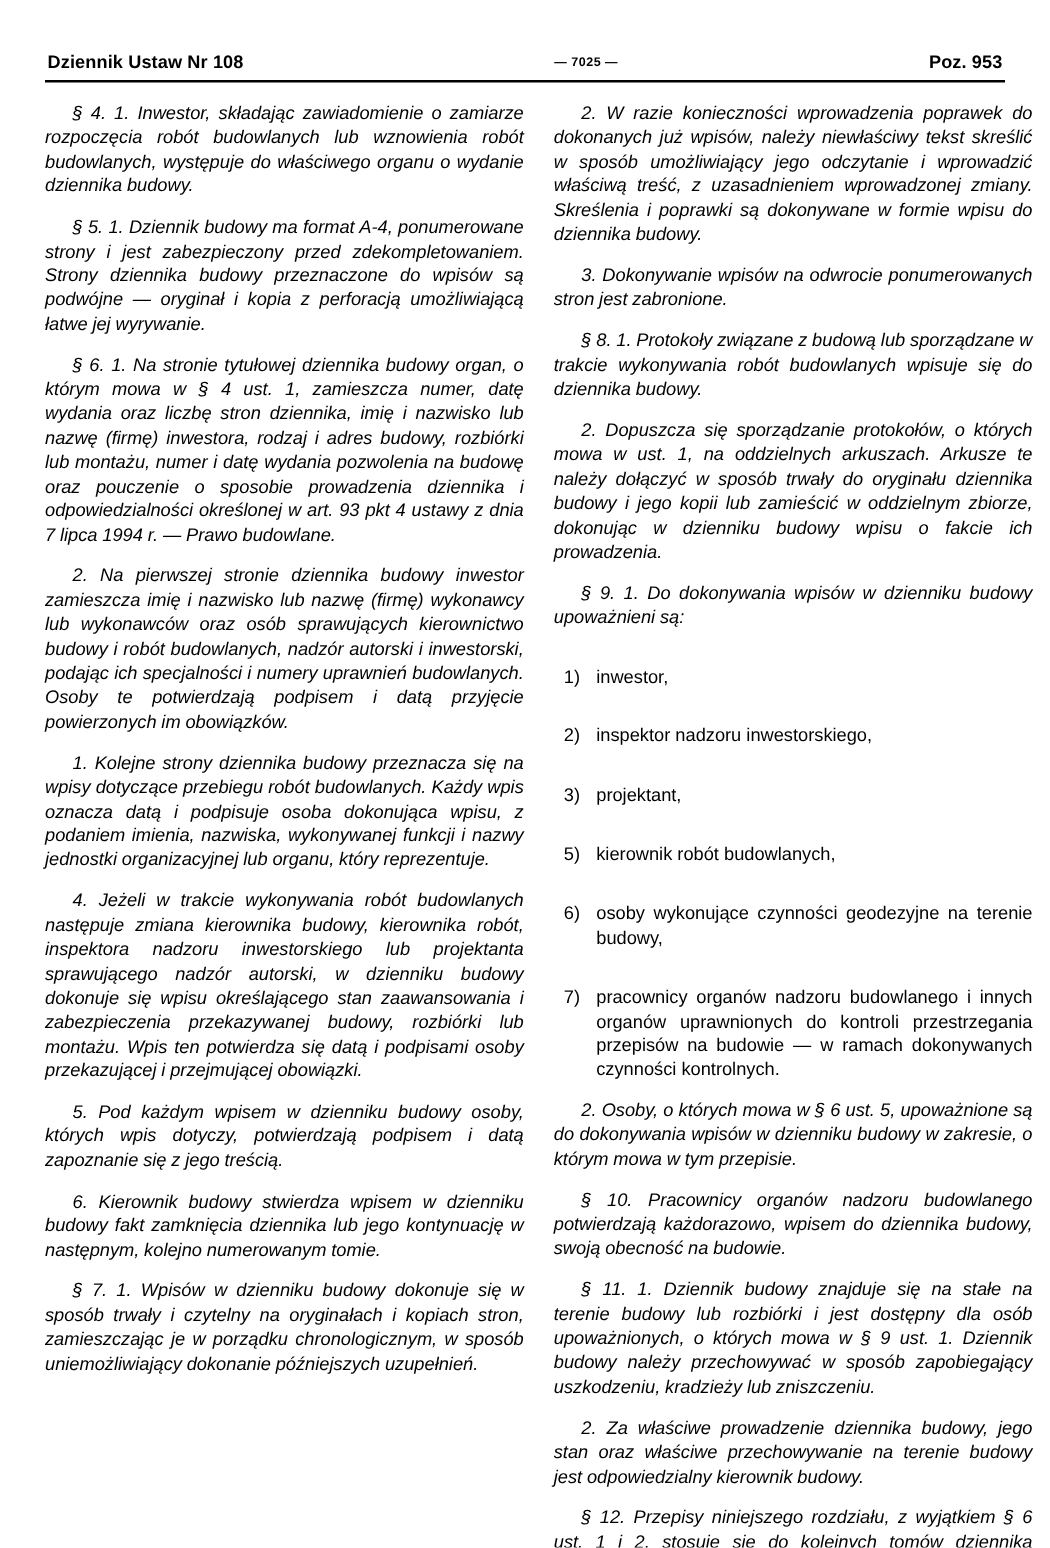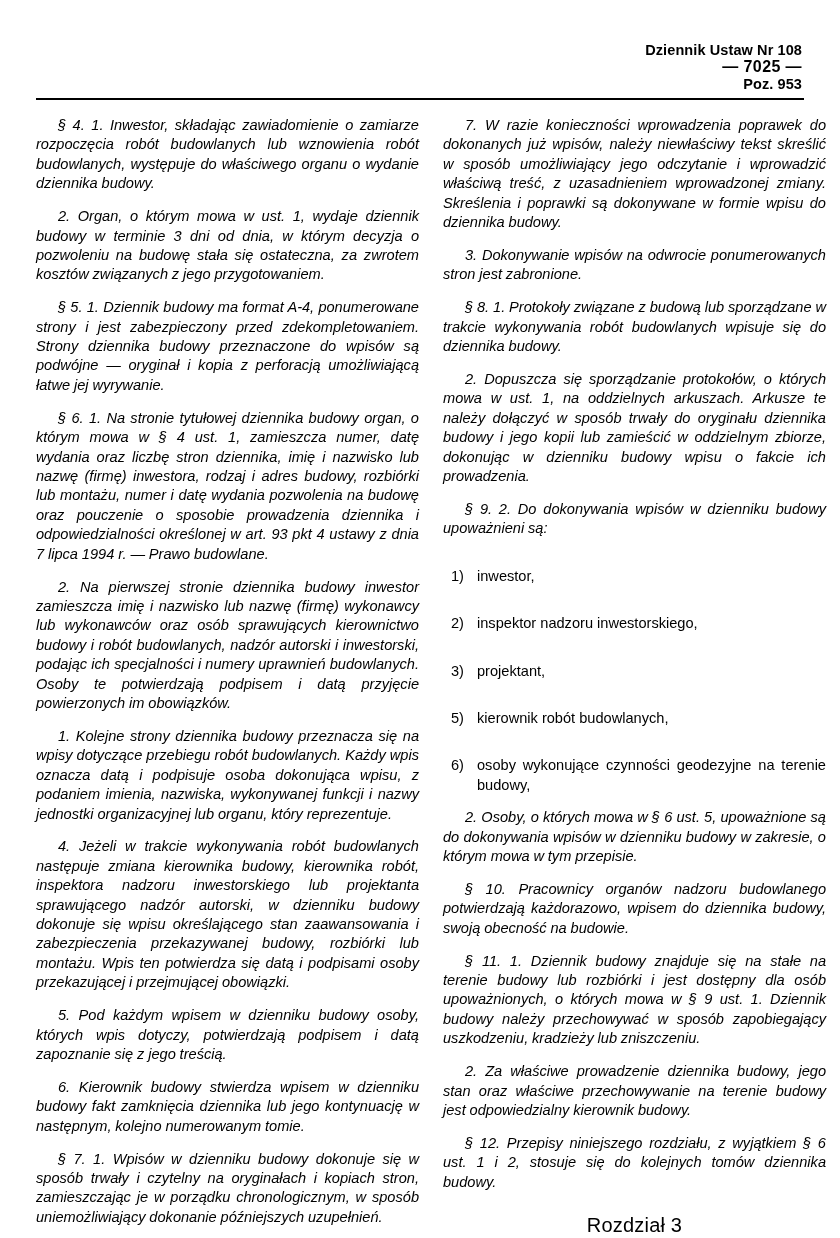--- a/index.html
+++ b/index.html
@@ -21,30 +21,29 @@
     left: 0; top: 0;
     width: 840px;
     height: 1238px;
     box-sizing: border-box;
     padding: 42px 36px 20px 36px;
   }
 
   
   .running-head {
     display: flex;
-    align-items: flex-end;
+    align-items: center;
     justify-content: space-between;
     font-size: 14.5px;
     font-weight: 600;
     letter-spacing: .1px;
     padding: 0 2px 6px 2px;
-    flex-direction: column;
   }
   .running-head .rh-center {
-    font-size: 16px;
+    font-size: 10px;
     font-weight: 600;
     letter-spacing: .4px;
   }
   .rule {
     height: 2px;
     background: #000;
     margin: 0 0 16px 0;
   }
 
   
@@ -124,44 +123,44 @@
     <span>Dziennik Ustaw Nr 108</span>
     <span class="rh-center">— 7025 —</span>
     <span>Poz. 953</span>
   </div>
   <div class="rule"></div>
 
   <div class="columns">
 
     <div class="col">
       <p class="para indent">§ 4. 1. Inwestor, składając zawiadomienie o zamiarze rozpoczęcia robót budowlanych lub wznowienia robót budowlanych, występuje do właściwego organu o wydanie dziennika budowy.</p>
-      <p class="para indent">2. Organ, o którym mowa w ust. 1, wydaje dziennik budowy w terminie 3 dni od dnia, w którym decyzja o pozwoleniu na budowę stała się ostateczna, za zwrotem kosztów związanych z jego przygotowaniem.</p>
       <p class="para indent">§ 5. 1. Dziennik budowy ma format A-4, ponumerowane strony i jest zabezpieczony przed zdekompletowaniem. Strony dziennika budowy przeznaczone do wpisów są podwójne — oryginał i kopia z perforacją umożliwiającą łatwe jej wyrywanie.</p>
       <p class="para indent">§ 6. 1. Na stronie tytułowej dziennika budowy organ, o którym mowa w § 4 ust. 1, zamieszcza numer, datę wydania oraz liczbę stron dziennika, imię i nazwisko lub nazwę (firmę) inwestora, rodzaj i adres budowy, rozbiórki lub montażu, numer i datę wydania pozwolenia na budowę oraz pouczenie o sposobie prowadzenia dziennika i odpowiedzialności określonej w art. 93 pkt 4 ustawy z dnia 7 lipca 1994 r. — Prawo budowlane.</p>
       <p class="para indent">2. Na pierwszej stronie dziennika budowy inwestor zamieszcza imię i nazwisko lub nazwę (firmę) wykonawcy lub wykonawców oraz osób sprawujących kierownictwo budowy i robót budowlanych, nadzór autorski i inwestorski, podając ich specjalności i numery uprawnień budowlanych. Osoby te potwierdzają podpisem i datą przyjęcie powierzonych im obowiązków.</p>
       <p class="para indent">1. Kolejne strony dziennika budowy przeznacza się na wpisy dotyczące przebiegu robót budowlanych. Każdy wpis oznacza datą i podpisuje osoba dokonująca wpisu, z podaniem imienia, nazwiska, wykonywanej funkcji i nazwy jednostki organizacyjnej lub organu, który reprezentuje.</p>
       <p class="para indent">4. Jeżeli w trakcie wykonywania robót budowlanych następuje zmiana kierownika budowy, kierownika robót, inspektora nadzoru inwestorskiego lub projektanta sprawującego nadzór autorski, w dzienniku budowy dokonuje się wpisu określającego stan zaawansowania i zabezpieczenia przekazywanej budowy, rozbiórki lub montażu. Wpis ten potwierdza się datą i podpisami osoby przekazującej i przejmującej obowiązki.</p>
       <p class="para indent">5. Pod każdym wpisem w dzienniku budowy osoby, których wpis dotyczy, potwierdzają podpisem i datą zapoznanie się z jego treścią.</p>
       <p class="para indent">6. Kierownik budowy stwierdza wpisem w dzienniku budowy fakt zamknięcia dziennika lub jego kontynuację w następnym, kolejno numerowanym tomie.</p>
       <p class="para indent last">§ 7. 1. Wpisów w dzienniku budowy dokonuje się w sposób trwały i czytelny na oryginałach i kopiach stron, zamieszczając je w porządku chronologicznym, w sposób uniemożliwiający dokonanie późniejszych uzupełnień.</p>
     </div>
 
     <div class="col">
-      <p class="para indent">7. W razie konieczności wprowadzenia poprawek do dokonanych już wpisów, należy niewłaściwy tekst skreślić w sposób umożliwiający jego odczytanie i wprowadzić właściwą treść, z uzasadnieniem wprowadzonej zmiany. Skreślenia i poprawki są dokonywane w formie wpisu do dziennika budowy.</p>
+      <p class="para indent">2. W razie konieczności wprowadzenia poprawek do dokonanych już wpisów, należy niewłaściwy tekst skreślić w sposób umożliwiający jego odczytanie i wprowadzić właściwą treść, z uzasadnieniem wprowadzonej zmiany. Skreślenia i poprawki są dokonywane w formie wpisu do dziennika budowy.</p>
       <p class="para indent">3. Dokonywanie wpisów na odwrocie ponumerowanych stron jest zabronione.</p>
       <p class="para indent">§ 8. 1. Protokoły związane z budową lub sporządzane w trakcie wykonywania robót budowlanych wpisuje się do dziennika budowy.</p>
       <p class="para indent">2. Dopuszcza się sporządzanie protokołów, o których mowa w ust. 1, na oddzielnych arkuszach. Arkusze te należy dołączyć w sposób trwały do oryginału dziennika budowy i jego kopii lub zamieścić w oddzielnym zbiorze, dokonując w dzienniku budowy wpisu o fakcie ich prowadzenia.</p>
-      <p class="para indent">§ 9. 2. Do dokonywania wpisów w dzienniku budowy upoważnieni są:</p>
+      <p class="para indent">§ 9. 1. Do dokonywania wpisów w dzienniku budowy upoważnieni są:</p>
 
       <ol class="numlist">
         <li class="tight"><span class="lnum">1)</span><span>inwestor,</span></li>
         <li class="tight"><span class="lnum">2)</span><span>inspektor nadzoru inwestorskiego,</span></li>
         <li class="tight"><span class="lnum">3)</span><span>projektant,</span></li>
         <li class="tight"><span class="lnum">5)</span><span>kierownik robót budowlanych,</span></li>
         <li class="tight"><span class="lnum">6)</span><span>osoby wykonujące czynności geodezyjne na terenie budowy,</span></li>
+        <li class="tight"><span class="lnum">7)</span><span>pracownicy organów nadzoru budowlanego i innych organów uprawnionych do kontroli przestrzegania przepisów na budowie — w ramach dokonywanych czynności kontrolnych.</span></li>
       </ol>
 
       <p class="para indent">2. Osoby, o których mowa w § 6 ust. 5, upoważnione są do dokonywania wpisów w dzienniku budowy w zakresie, o którym mowa w tym przepisie.</p>
       <p class="para indent">§ 10. Pracownicy organów nadzoru budowlanego potwierdzają każdorazowo, wpisem do dziennika budowy, swoją obecność na budowie.</p>
       <p class="para indent">§ 11. 1. Dziennik budowy znajduje się na stałe na terenie budowy lub rozbiórki i jest dostępny dla osób upoważnionych, o których mowa w § 9 ust. 1. Dziennik budowy należy przechowywać w sposób zapobiegający uszkodzeniu, kradzieży lub zniszczeniu.</p>
       <p class="para indent">2. Za właściwe prowadzenie dziennika budowy, jego stan oraz właściwe przechowywanie na terenie budowy jest odpowiedzialny kierownik budowy.</p>
       <p class="para indent">§ 12. Przepisy niniejszego rozdziału, z wyjątkiem § 6 ust. 1 i 2, stosuje się do kolejnych tomów dziennika budowy.</p>
 
       <div class="chapter-wrap">
         <div class="chapter-num">Rozdział 3</div>

